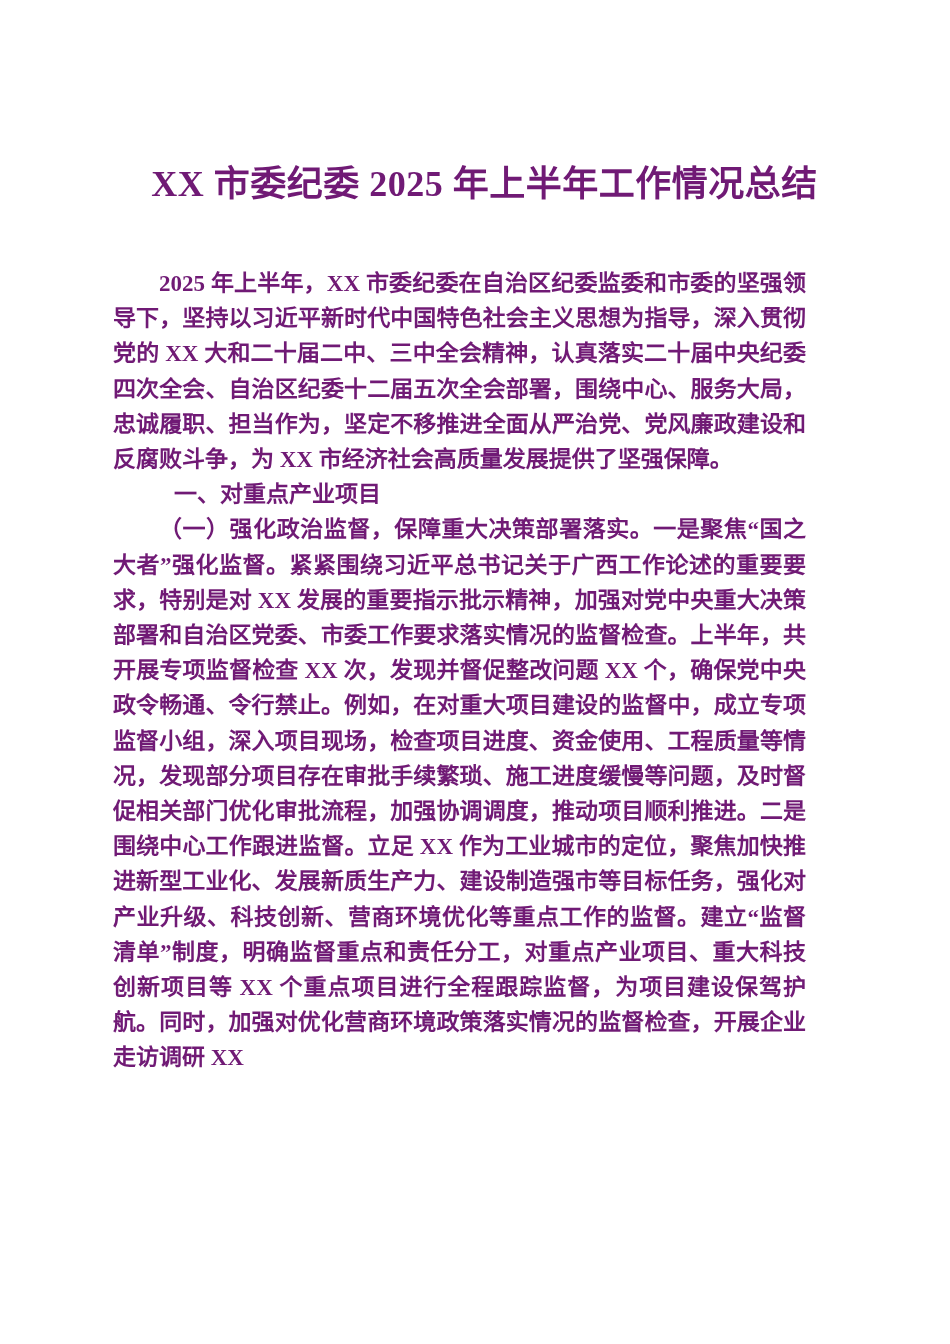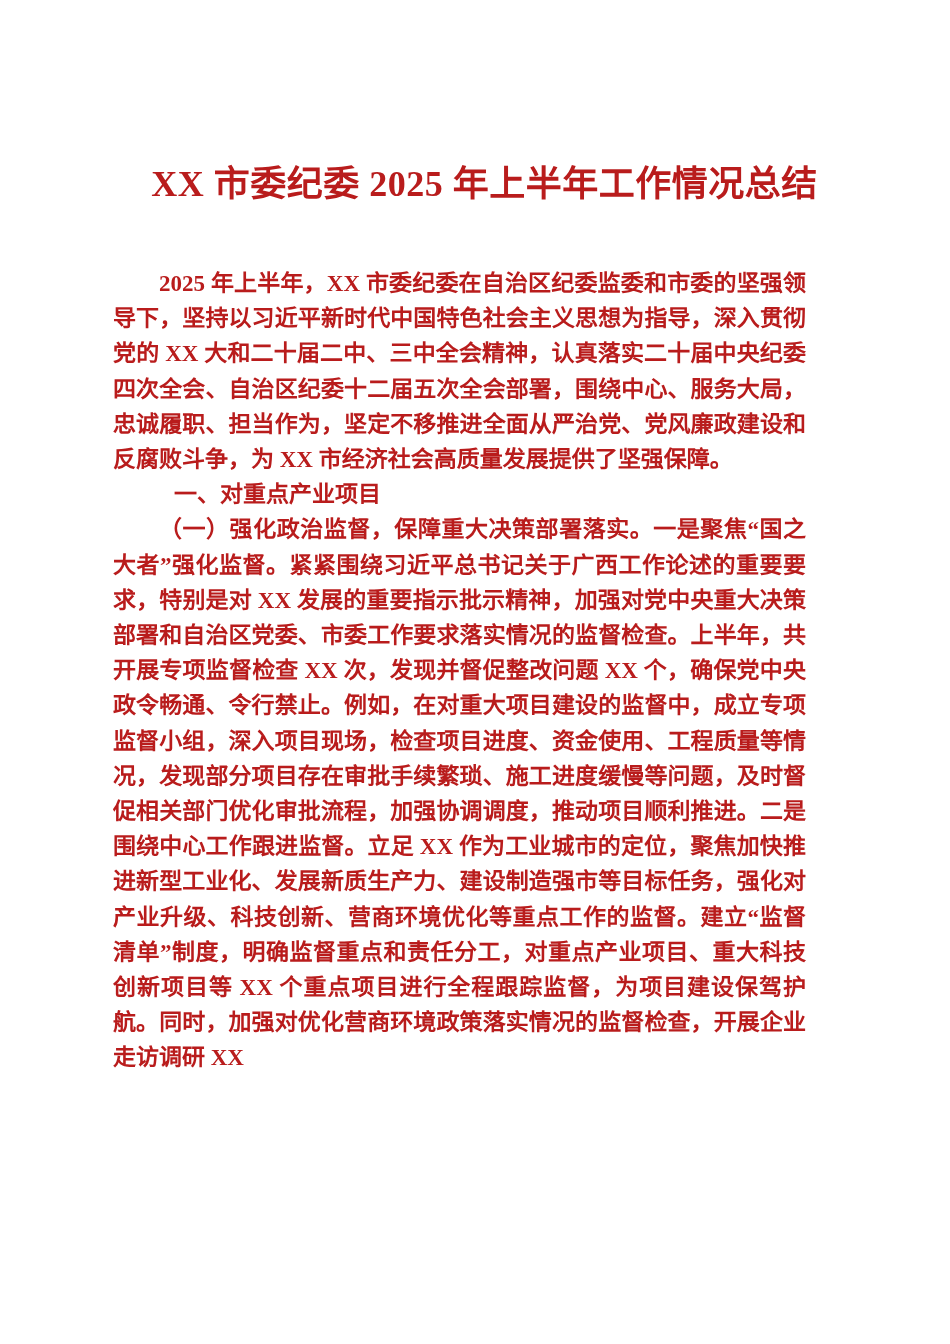--- a/index.html
+++ b/index.html
@@ -5,21 +5,21 @@
   html, body {
     margin: 0;
     padding: 0;
     background: #ffffff;
   }
   .page {
     position: relative;
     width: 950px;
     height: 1147px;
     background: #ffffff;
-    color: #b91c1c;
+    color: #701a75;
     overflow: hidden;
     font-family: "Liberation Serif", "DejaVu Serif", serif;
   }
   .doc-title {
     position: absolute;
     top: 160px;
     left: 138px;
     width: 693px;
     margin: 0;
     text-align: center;

